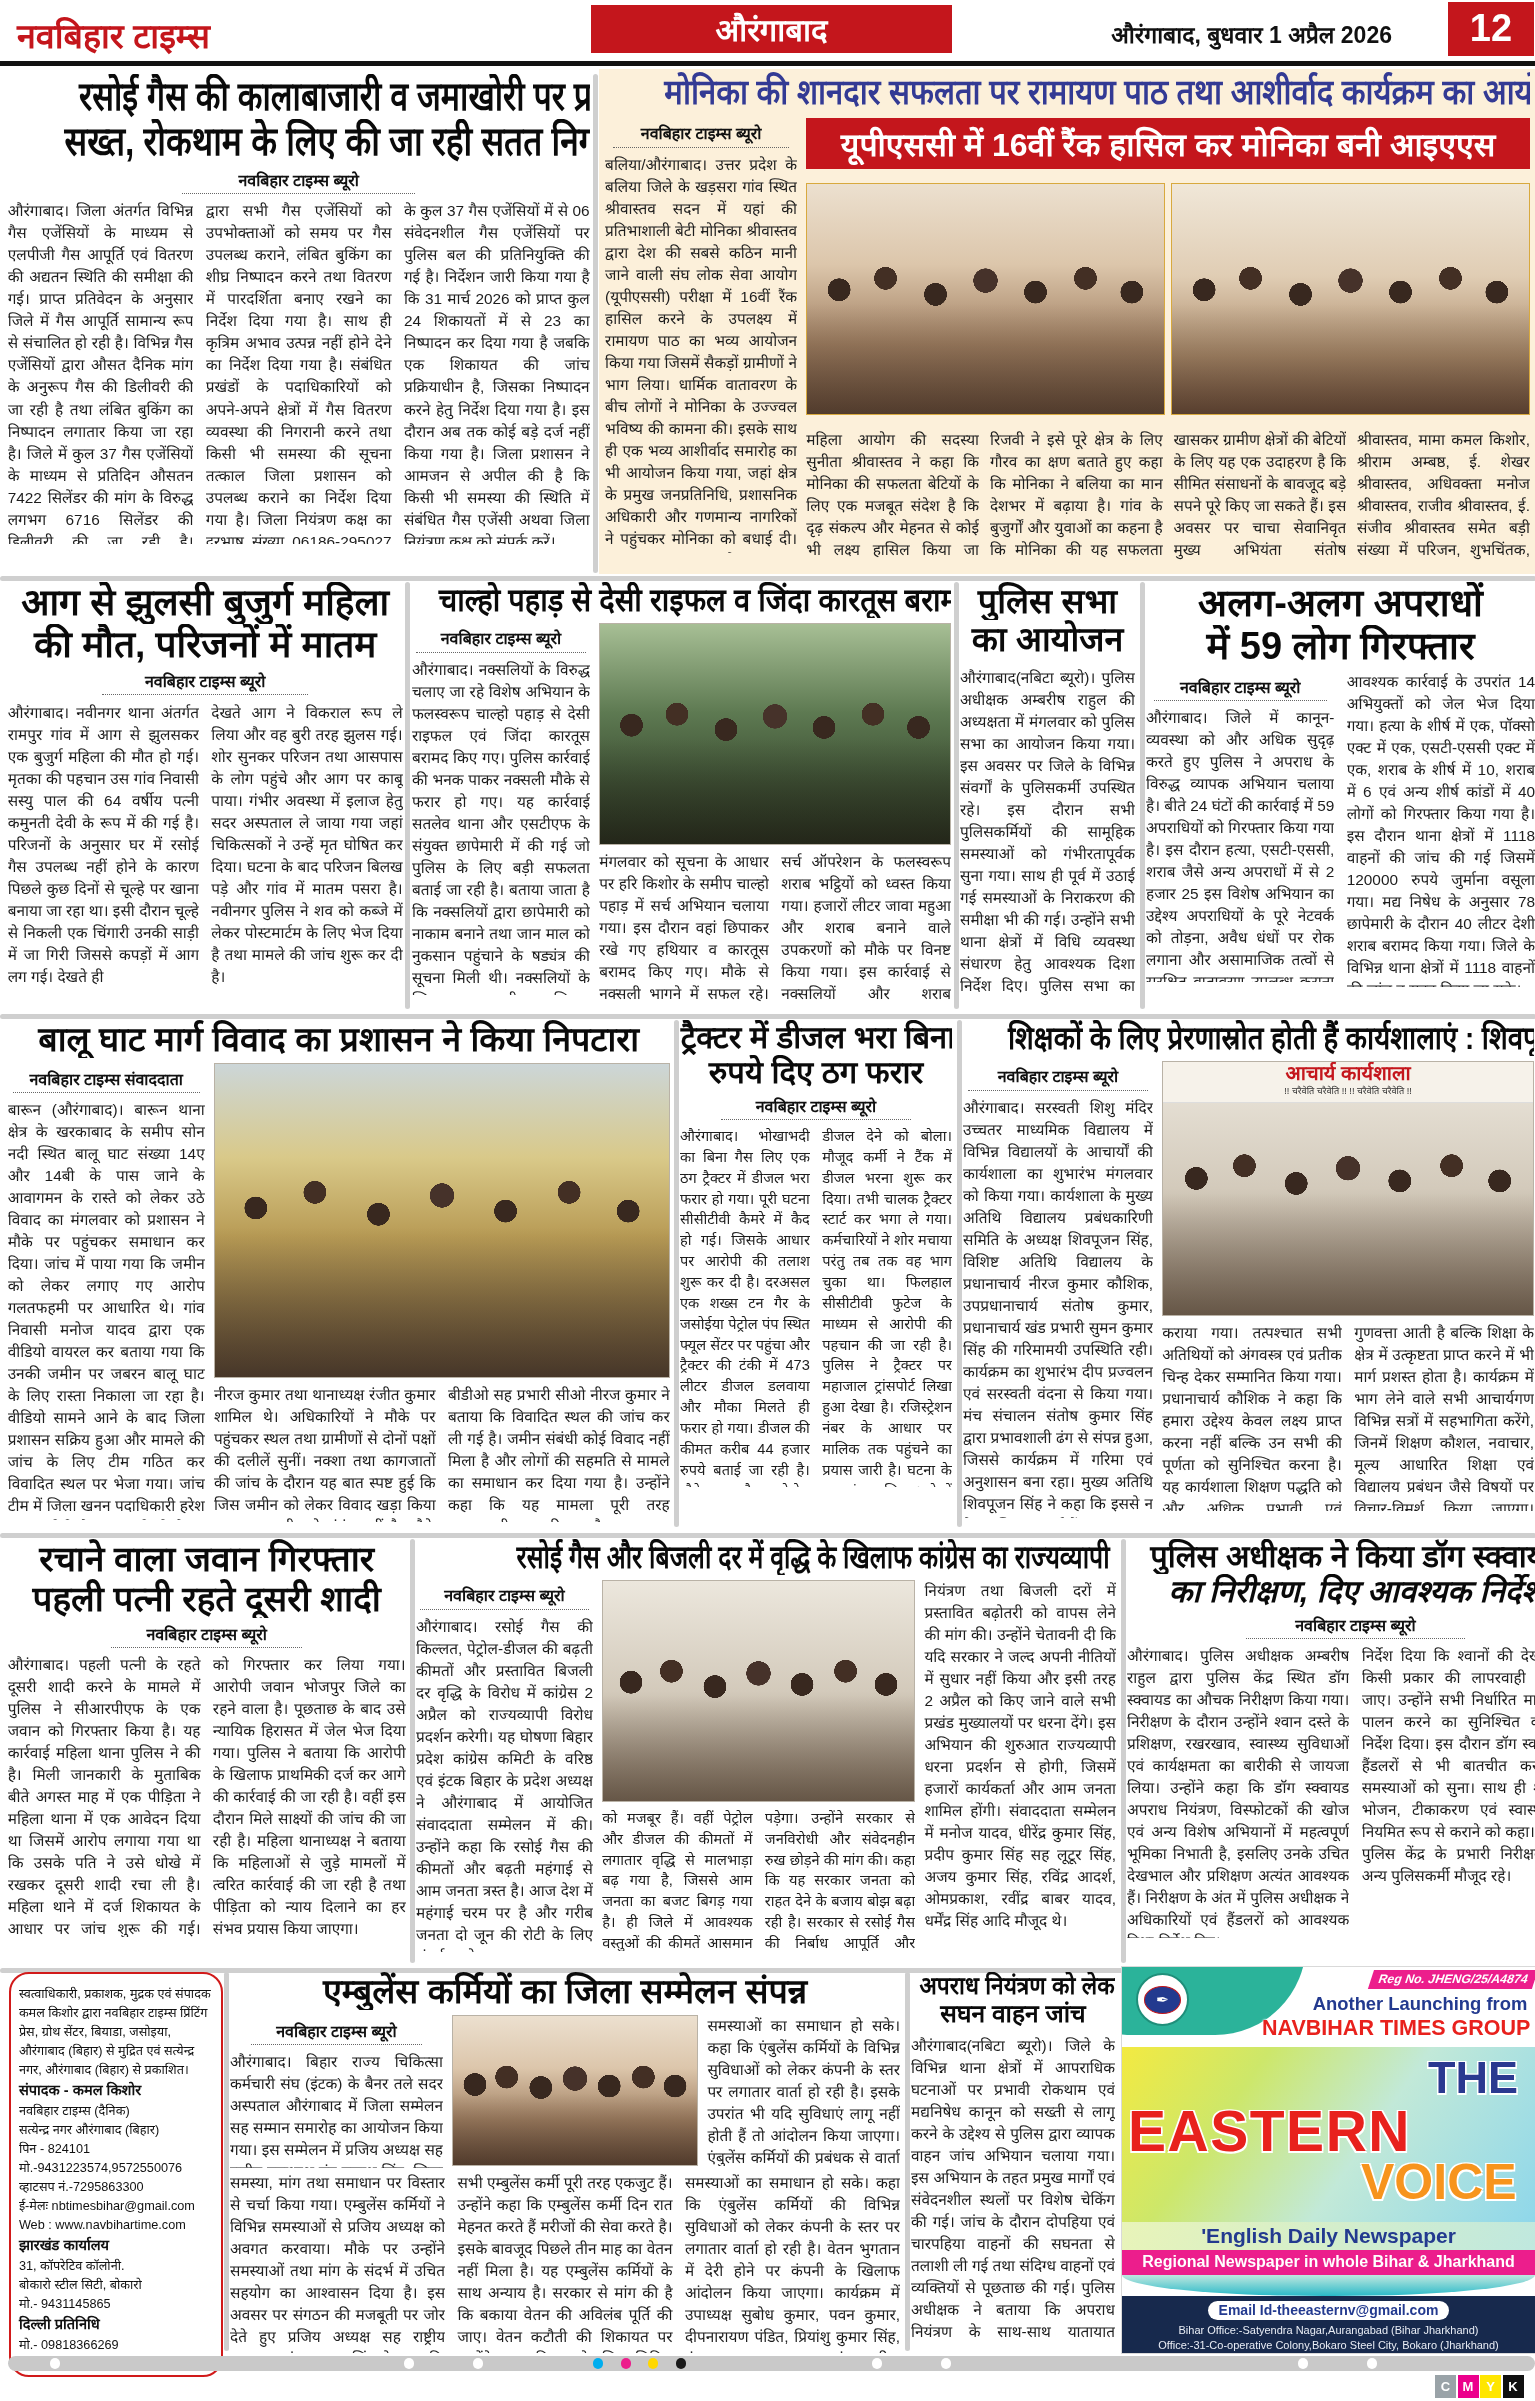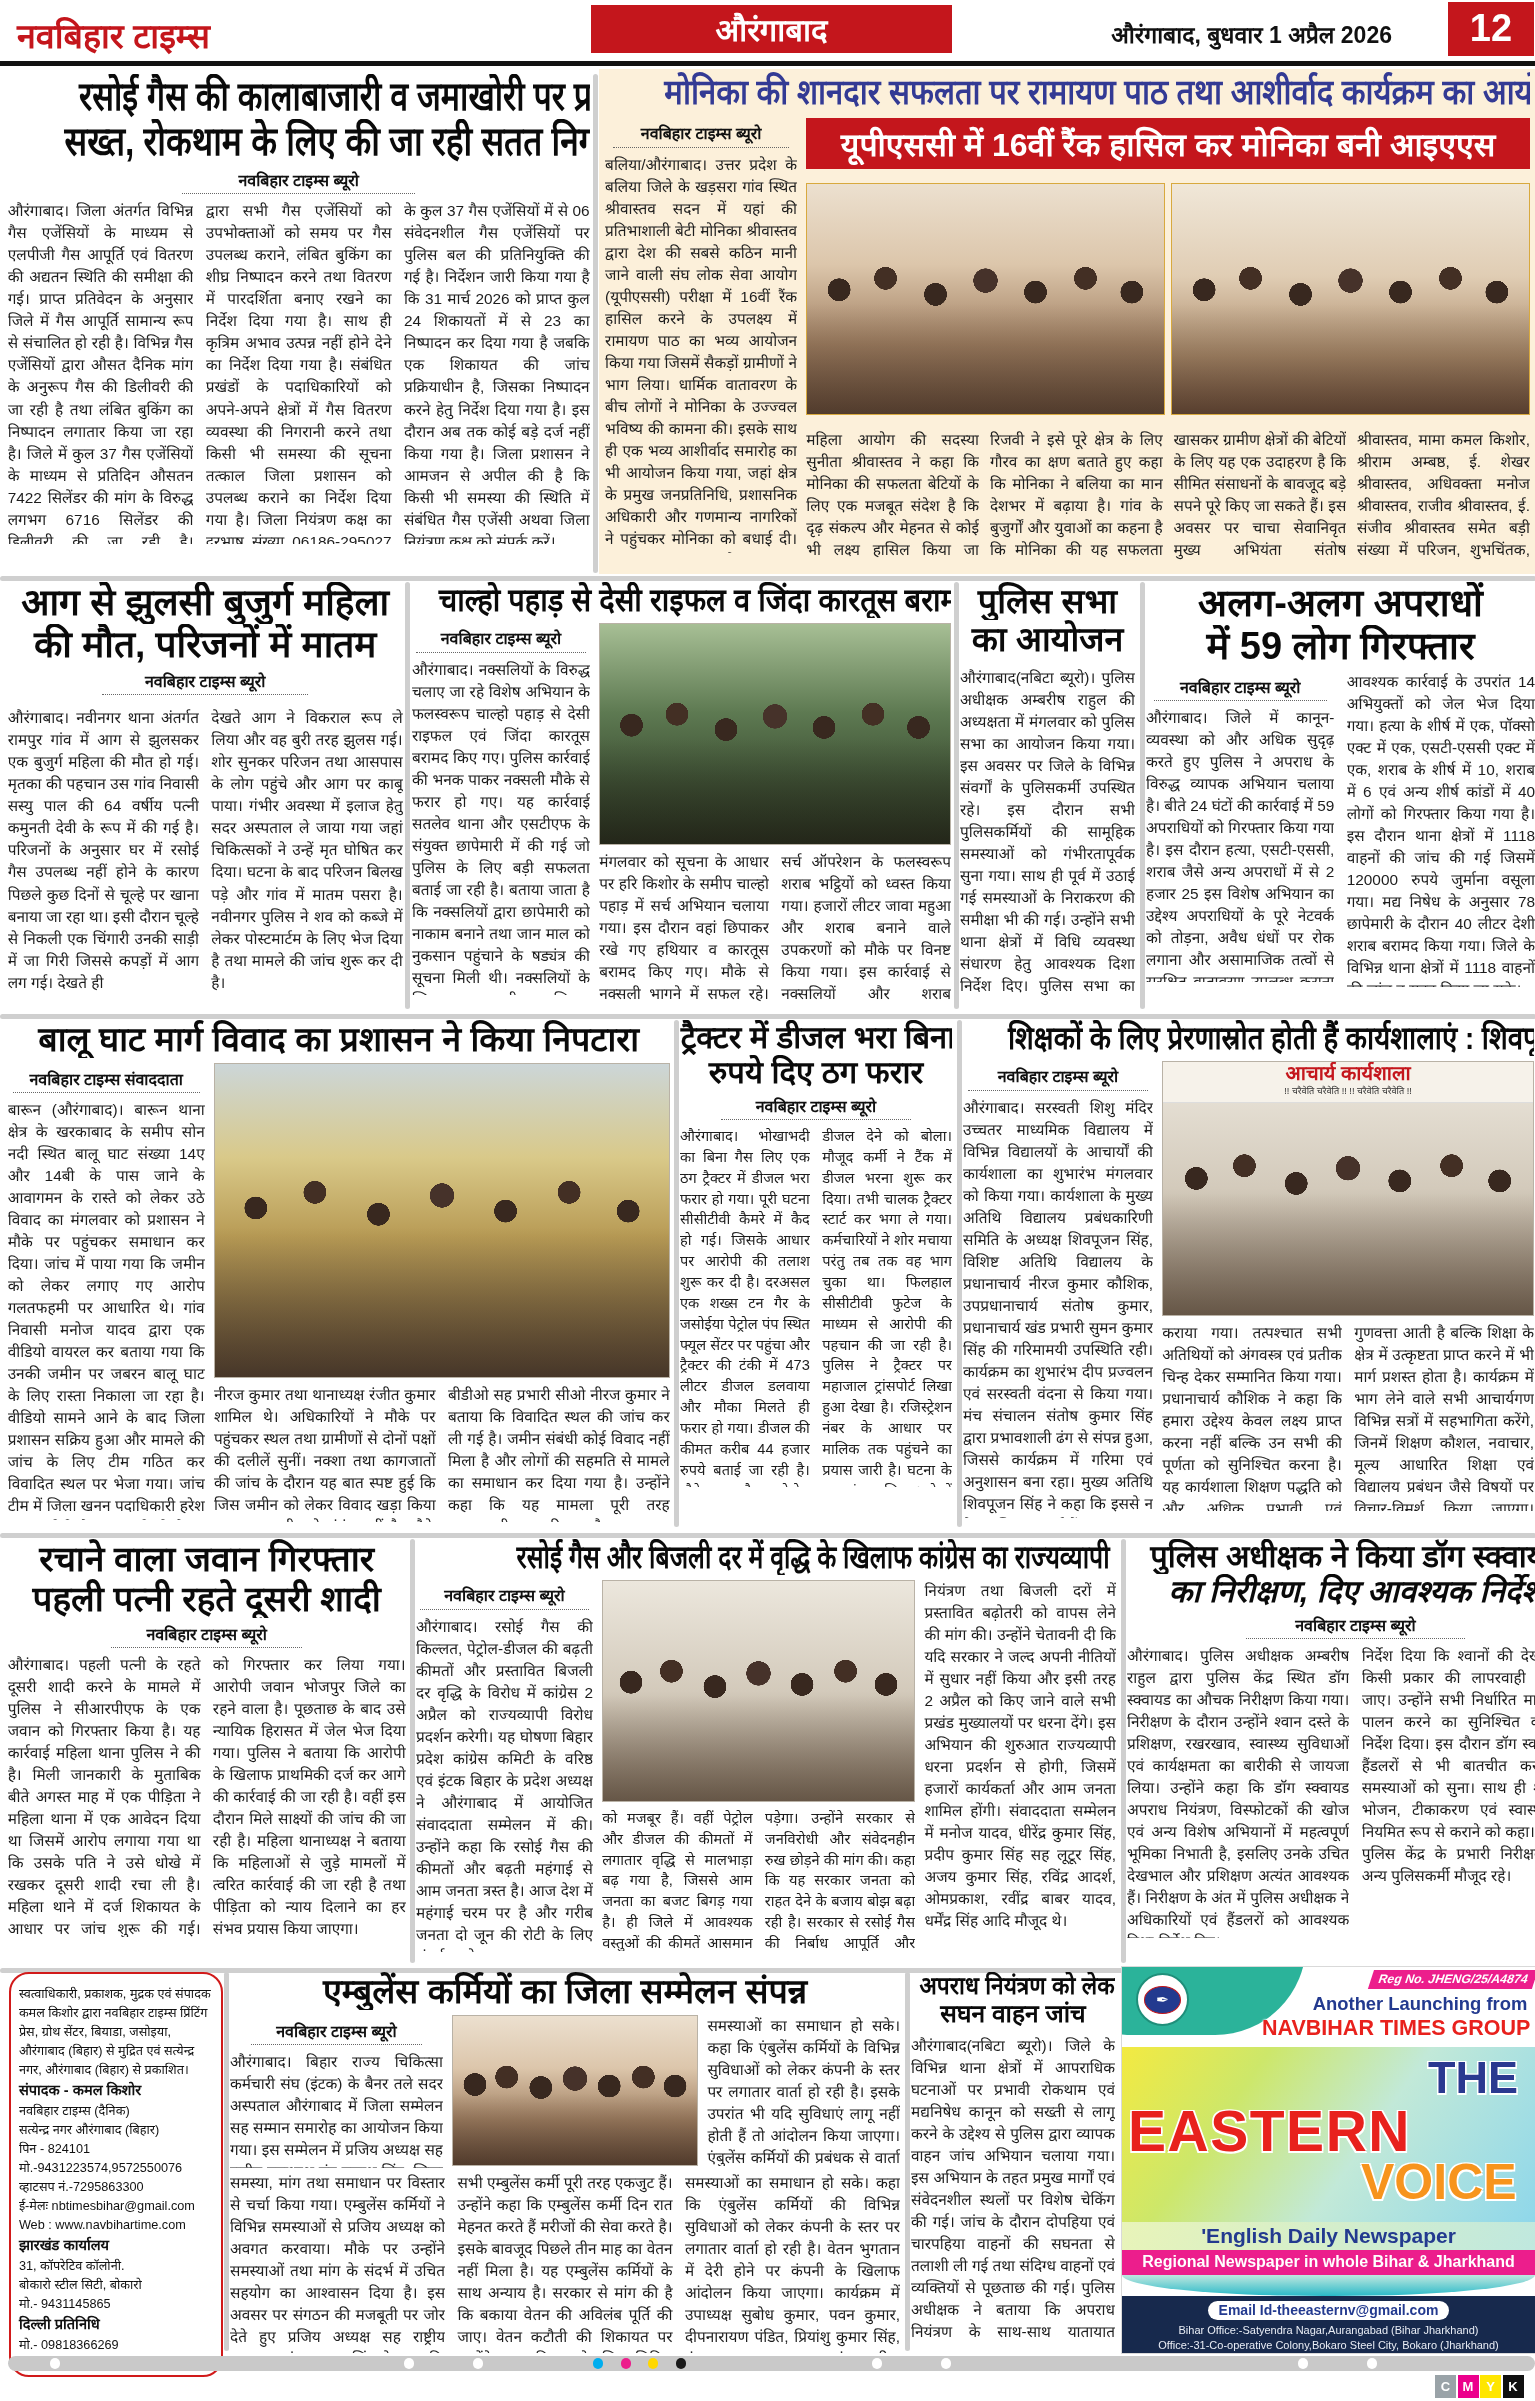--- a/index.html
+++ b/index.html
@@ -137,21 +137,21 @@
   </div>
 
   <div class="hbar" style="left:0;top:576px;width:1536px;"></div>
 
   <div class="abs" style="left:7.7px;top:582px;width:395px;">
     <div class="hl" style="font-size:37px;">
       <div class="hl-line"><span class="fit" style="transform: scaleX(1);">आग से झुलसी बुजुर्ग महिला</span></div>
       <div class="hl-line"><span class="fit" style="transform: scaleX(1);">की मौत, परिजनों में मातम</span></div>
     </div>
     <div class="by" style="width:52%;">नवबिहार टाइम्स ब्यूरो</div>
-    <div class="cols" style="height:292px;align-items:flex-end;">
+    <div class="cols" style="height:292px;">
       <div class="col">औरंगाबाद। नवीनगर थाना अंतर्गत रामपुर गांव में आग से झुलसकर एक बुजुर्ग महिला की मौत हो गई। मृतका की पहचान उस गांव निवासी सस्यु पाल की 64 वर्षीय पत्नी कमुनती देवी के रूप में की गई है। परिजनों के अनुसार घर में रसोई गैस उपलब्ध नहीं होने के कारण पिछले कुछ दिनों से चूल्हे पर खाना बनाया जा रहा था। इसी दौरान चूल्हे से निकली एक चिंगारी उनकी साड़ी में जा गिरी जिससे कपड़ों में आग लग गई। देखते ही</div>
       <div class="col">देखते आग ने विकराल रूप ले लिया और वह बुरी तरह झुलस गई। शोर सुनकर परिजन तथा आसपास के लोग पहुंचे और आग पर काबू पाया। गंभीर अवस्था में इलाज हेतु सदर अस्पताल ले जाया गया जहां चिकित्सकों ने उन्हें मृत घोषित कर दिया। घटना के बाद परिजन बिलख पड़े और गांव में मातम पसरा है। नवीनगर पुलिस ने शव को कब्जे में लेकर पोस्टमार्टम के लिए भेज दिया है तथा मामले की जांच शुरू कर दी है।</div>
     </div>
   </div>
   <div class="vbar" style="left:405px;top:582px;height:427px;"></div>
 
   <div class="abs" style="left:412px;top:582px;width:539px;">
     <div class="hl" style="font-size:32px;">
       <div class="hl-line"><span class="fit" style="transform: scaleX(0.909326);">चाल्हो पहाड़ से देसी राइफल व जिंदा कारतूस बरामद</span></div>
     </div>

